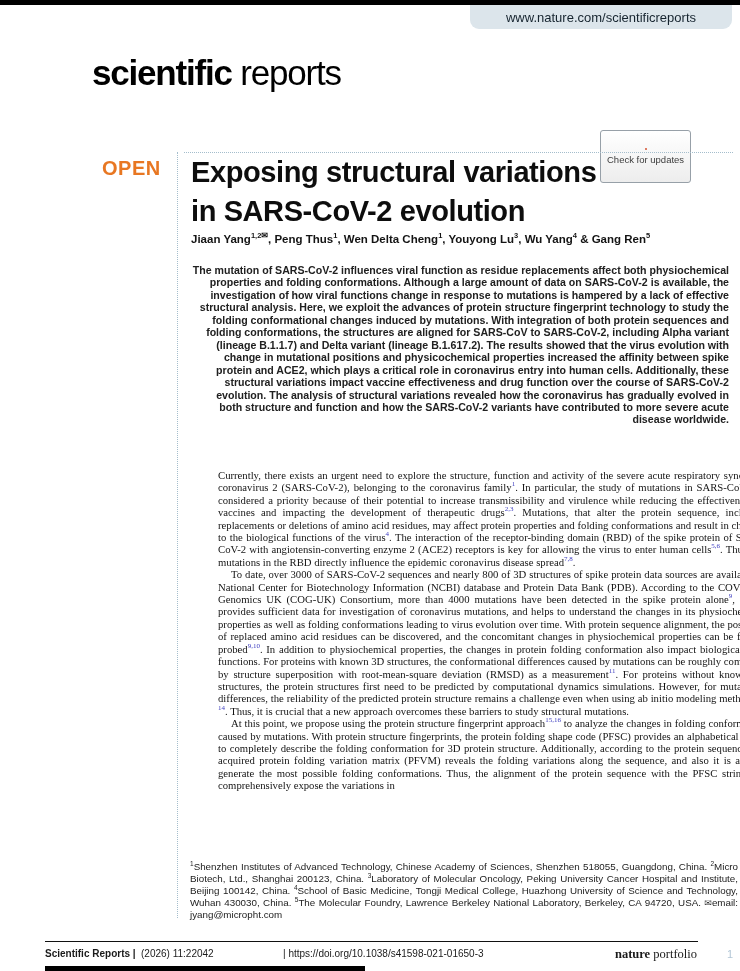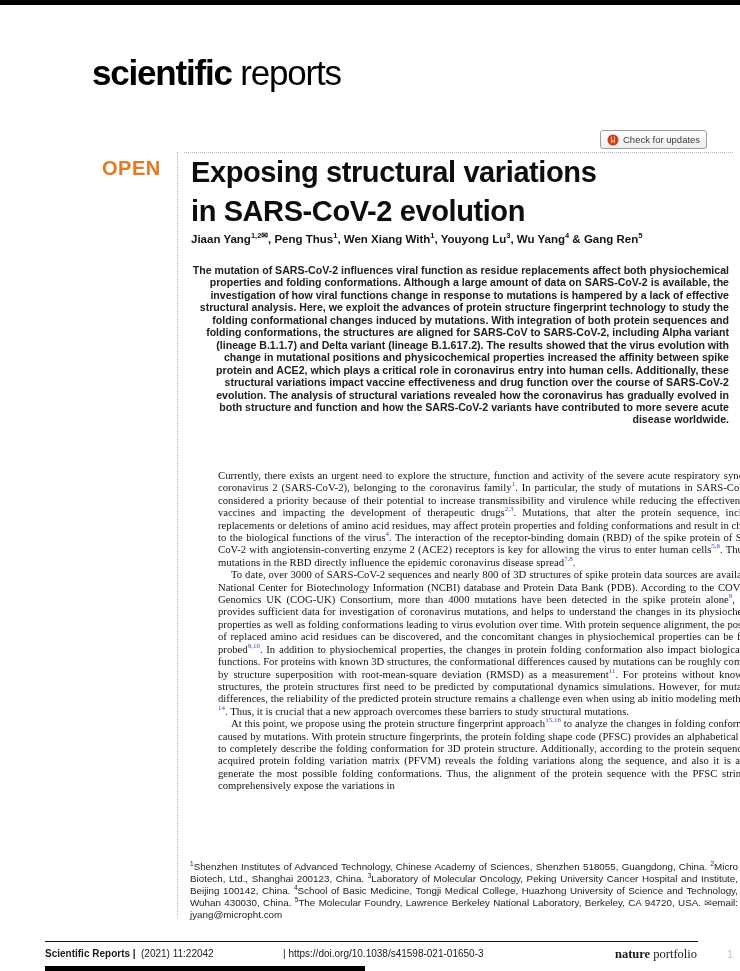--- a/index.html
+++ b/index.html
@@ -7,23 +7,23 @@
         font-family:"Liberation Sans",sans-serif;color:#1a1a1a;}
 
   .top-edge-bar{position:absolute;left:0;top:0;width:740px;height:5px;background:#000;}
   .url-badge{position:absolute;left:470px;top:5px;width:262px;height:24px;
              border-radius:0 0 9px 9px;display:flex;align-items:center;justify-content:center;
              font-size:13px;color:#16242f;}
   .journal-logo{position:absolute;left:44px;top:53px;font-size:35px;letter-spacing:-1.2px;color:#000;}
   .journal-logo .lb{font-weight:700;margin-left:48px;}
   .journal-logo .lr{font-weight:400;}
 
-  .check-badge{position:absolute;left:600px;top:130px;height:17px;padding:0 6px;
+  .check-badge{position:absolute;left:600px;top:130px;height:17px;padding:17px 6px;
                border:1px solid #97a0a8;border-radius:3px;background:linear-gradient(#ffffff,#ededed);
-               display:flex;align-items:center;gap:4px;font-size:9.5px;color:#3c3c3c;white-space:nowrap;}
+               display:flex;align-items:center;gap:4px;font-size:9.5px;color:#3c3c3c;white-space:nowrap;flex-direction:column;}
 
   .h-dotted{position:absolute;left:184px;top:152px;width:549px;border-top:1px dotted #a4bdcc;}
   .v-dotted{position:absolute;left:177px;top:152px;height:766px;border-left:1px dotted #a4bdcc;}
 
   .open-label{position:absolute;left:102px;top:157px;font-size:20px;font-weight:700;letter-spacing:.5px;}
 
   .article-title{position:absolute;left:191px;top:153px;width:545px;
                  font-size:29px;font-weight:700;line-height:38.5px;letter-spacing:-.4px;color:#0d0d0d;}
   .authors-line{position:absolute;left:191px;top:233px;width:545px;
                 font-size:11.5px;font-weight:700;color:#141414;}
@@ -55,20 +55,23 @@
   .f-page{position:absolute;left:727px;color:#b2c6d6;font-size:11px;}
   .bottom-edge-bar{position:absolute;left:45px;top:966px;width:320px;height:5px;background:#000;}
 </style>
 </head>
 <body>
 
 <div class="page">
 
   <div class="top-edge-bar"></div>
 
+  <div class="url-badge" style="background: rgb(220, 229, 235);">
+    <span>www.nature.com/scientificreports</span>
+  </div>
 
   <div class="journal-logo">
     <span class="lb">scientific</span><span class="lr"> reports</span>
   </div>
 
   <div class="check-badge">
     <svg width="12" height="12" viewBox="0 0 24 24">
       <circle cx="12" cy="12" r="11" fill="#cf3a32"></circle>
       <path d="M8 5.5h8v13l-4-3.2-4 3.2z" fill="#f5c63c"></path>
       <path d="M10 5.5h4v8l-2-1.6-2 1.6z" fill="#cf3a32"></path>
@@ -79,37 +82,37 @@
   <div class="h-dotted"></div>
   <div class="v-dotted"></div>
 
   <div class="open-label" style="color: rgb(232, 119, 34);">OPEN</div>
 
   <div class="article-title">
     <div>Exposing structural variations</div>
     <div>in SARS-CoV-2 evolution</div>
   </div>
 
-  <div class="authors-line"><span>Jiaan Yang</span><sup>1,2</sup><sup class="inline-icon">✉</sup>, <span>Peng Thus</span><sup>1</sup>, <span>Wen Xiang With</span><sup>1</sup>, <span>Youyong Lu</span><sup>3</sup>, <span>Wu Yang</span><sup>4</sup> &amp; <span>Gang Ren</span><sup>5</sup></div>
+  <div class="authors-line"><span>Jiaan Yang</span><sup>1,2</sup><sup class="inline-icon">✉</sup>, <span>Peng Thus</span><sup>1</sup>, <span>Wen Delta Cheng</span><sup>1</sup>, <span>Youyong Lu</span><sup>3</sup>, <span>Wu Yang</span><sup>4</sup> &amp; <span>Gang Ren</span><sup>5</sup></div>
 
   <div class="abstract-text">The mutation of SARS-CoV-2 influences viral function as residue replacements affect both physiochemical properties and folding conformations. Although a large amount of data on SARS-CoV-2 is available, the investigation of how viral functions change in response to mutations is hampered by a lack of effective structural analysis. Here, we exploit the advances of protein structure fingerprint technology to study the folding conformational changes induced by mutations. With integration of both protein sequences and folding conformations, the structures are aligned for SARS-CoV to SARS-CoV-2, including Alpha variant (lineage B.1.1.7) and Delta variant (lineage B.1.617.2). The results showed that the virus evolution with change in mutational positions and physicochemical properties increased the affinity between spike protein and ACE2, which plays a critical role in coronavirus entry into human cells. Additionally, these structural variations impact vaccine effectiveness and drug function over the course of SARS-CoV-2 evolution. The analysis of structural variations revealed how the coronavirus has gradually evolved in both structure and function and how the SARS-CoV-2 variants have contributed to more severe acute disease worldwide.</div>
 
   <div class="body-text">
       <p>Currently, there exists an urgent need to explore the structure, function and activity of the severe acute respiratory syndrome coronavirus 2 (SARS-CoV-2), belonging to the coronavirus family<sup style="color: rgb(61, 61, 192);">1</sup>. In particular, the study of mutations in SARS-CoV-2 is considered a priority because of their potential to increase transmissibility and virulence while reducing the effectiveness of vaccines and impacting the development of therapeutic drugs<sup style="color: rgb(61, 61, 192);">2,3</sup>. Mutations, that alter the protein sequence, including replacements or deletions of amino acid residues, may affect protein properties and folding conformations and result in changes to the biological functions of the virus<sup style="color: rgb(61, 61, 192);">4</sup>. The interaction of the receptor-binding domain (RBD) of the spike protein of SARS-CoV-2 with angiotensin-converting enzyme 2 (ACE2) receptors is key for allowing the virus to enter human cells<sup style="color: rgb(61, 61, 192);">5,6</sup>. Thus, the mutations in the RBD directly influence the epidemic coronavirus disease spread<sup style="color: rgb(61, 61, 192);">7,8</sup>.</p>
       <p class="indent">To date, over 3000 of SARS-CoV-2 sequences and nearly 800 of 3D structures of spike protein data sources are available in National Center for Biotechnology Information (NCBI) database and Protein Data Bank (PDB). According to the COVID-19 Genomics UK (COG-UK) Consortium, more than 4000 mutations have been detected in the spike protein alone<sup style="color: rgb(61, 61, 192);">9</sup>, which provides sufficient data for investigation of coronavirus mutations, and helps to understand the changes in its physiochemical properties as well as folding conformations leading to virus evolution over time. With protein sequence alignment, the positions of replaced amino acid residues can be discovered, and the concomitant changes in physiochemical properties can be further probed<sup style="color: rgb(61, 61, 192);">9,10</sup>. In addition to physiochemical properties, the changes in protein folding conformation also impact biological viral functions. For proteins with known 3D structures, the conformational differences caused by mutations can be roughly compared by structure superposition with root-mean-square deviation (RMSD) as a measurement<sup style="color: rgb(61, 61, 192);">11</sup>. For proteins without known 3D structures, the protein structures first need to be predicted by computational dynamics simulations. However, for mutational differences, the reliability of the predicted protein structure remains a challenge even when using ab initio modeling methods<sup style="color: rgb(61, 61, 192);">12–14</sup>. Thus, it is crucial that a new approach overcomes these barriers to study structural mutations.</p>
       <p class="indent">At this point, we propose using the protein structure fingerprint approach<sup style="color: rgb(61, 61, 192);">15,16</sup> to analyze the changes in folding conformation caused by mutations. With protein structure fingerprints, the protein folding shape code (PFSC) provides an alphabetical string to completely describe the folding conformation for 3D protein structure. Additionally, according to the protein sequence, the acquired protein folding variation matrix (PFVM) reveals the folding variations along the sequence, and also it is able to generate the most possible folding conformations. Thus, the alignment of the protein sequence with the PFSC string can comprehensively expose the variations in</p>
     </div>
 
   <div class="affiliations"><sup>1</sup>Shenzhen Institutes of Advanced Technology, Chinese Academy of Sciences, Shenzhen 518055, Guangdong, China. <sup>2</sup>Micro Biotech, Ltd., Shanghai 200123, China. <sup>3</sup>Laboratory of Molecular Oncology, Peking University Cancer Hospital and Institute, Beijing 100142, China. <sup>4</sup>School of Basic Medicine, Tongji Medical College, Huazhong University of Science and Technology, Wuhan 430030, China. <sup>5</sup>The Molecular Foundry, Lawrence Berkeley National Laboratory, Berkeley, CA 94720, USA. <span class="inline-icon">✉</span>email: jyang@micropht.com</div>
 
   <div class="footer-rule"></div>
 
   <div class="footer">
     <span class="f-journal">Scientific Reports |</span>
-    <span class="f-citation">(2021) 11:22042</span>
+    <span class="f-citation">(2026) 11:22042</span>
     <span class="f-doi">| https://doi.org/10.1038/s41598-021-01650-3</span>
     <span class="f-brand"><span class="lb">nature</span><span> portfolio</span></span>
     <span class="f-page" style="color: rgb(178, 198, 214);">1</span>
   </div>
 
   <div class="bottom-edge-bar"></div>
 
 </div>
 
 </body></html>

